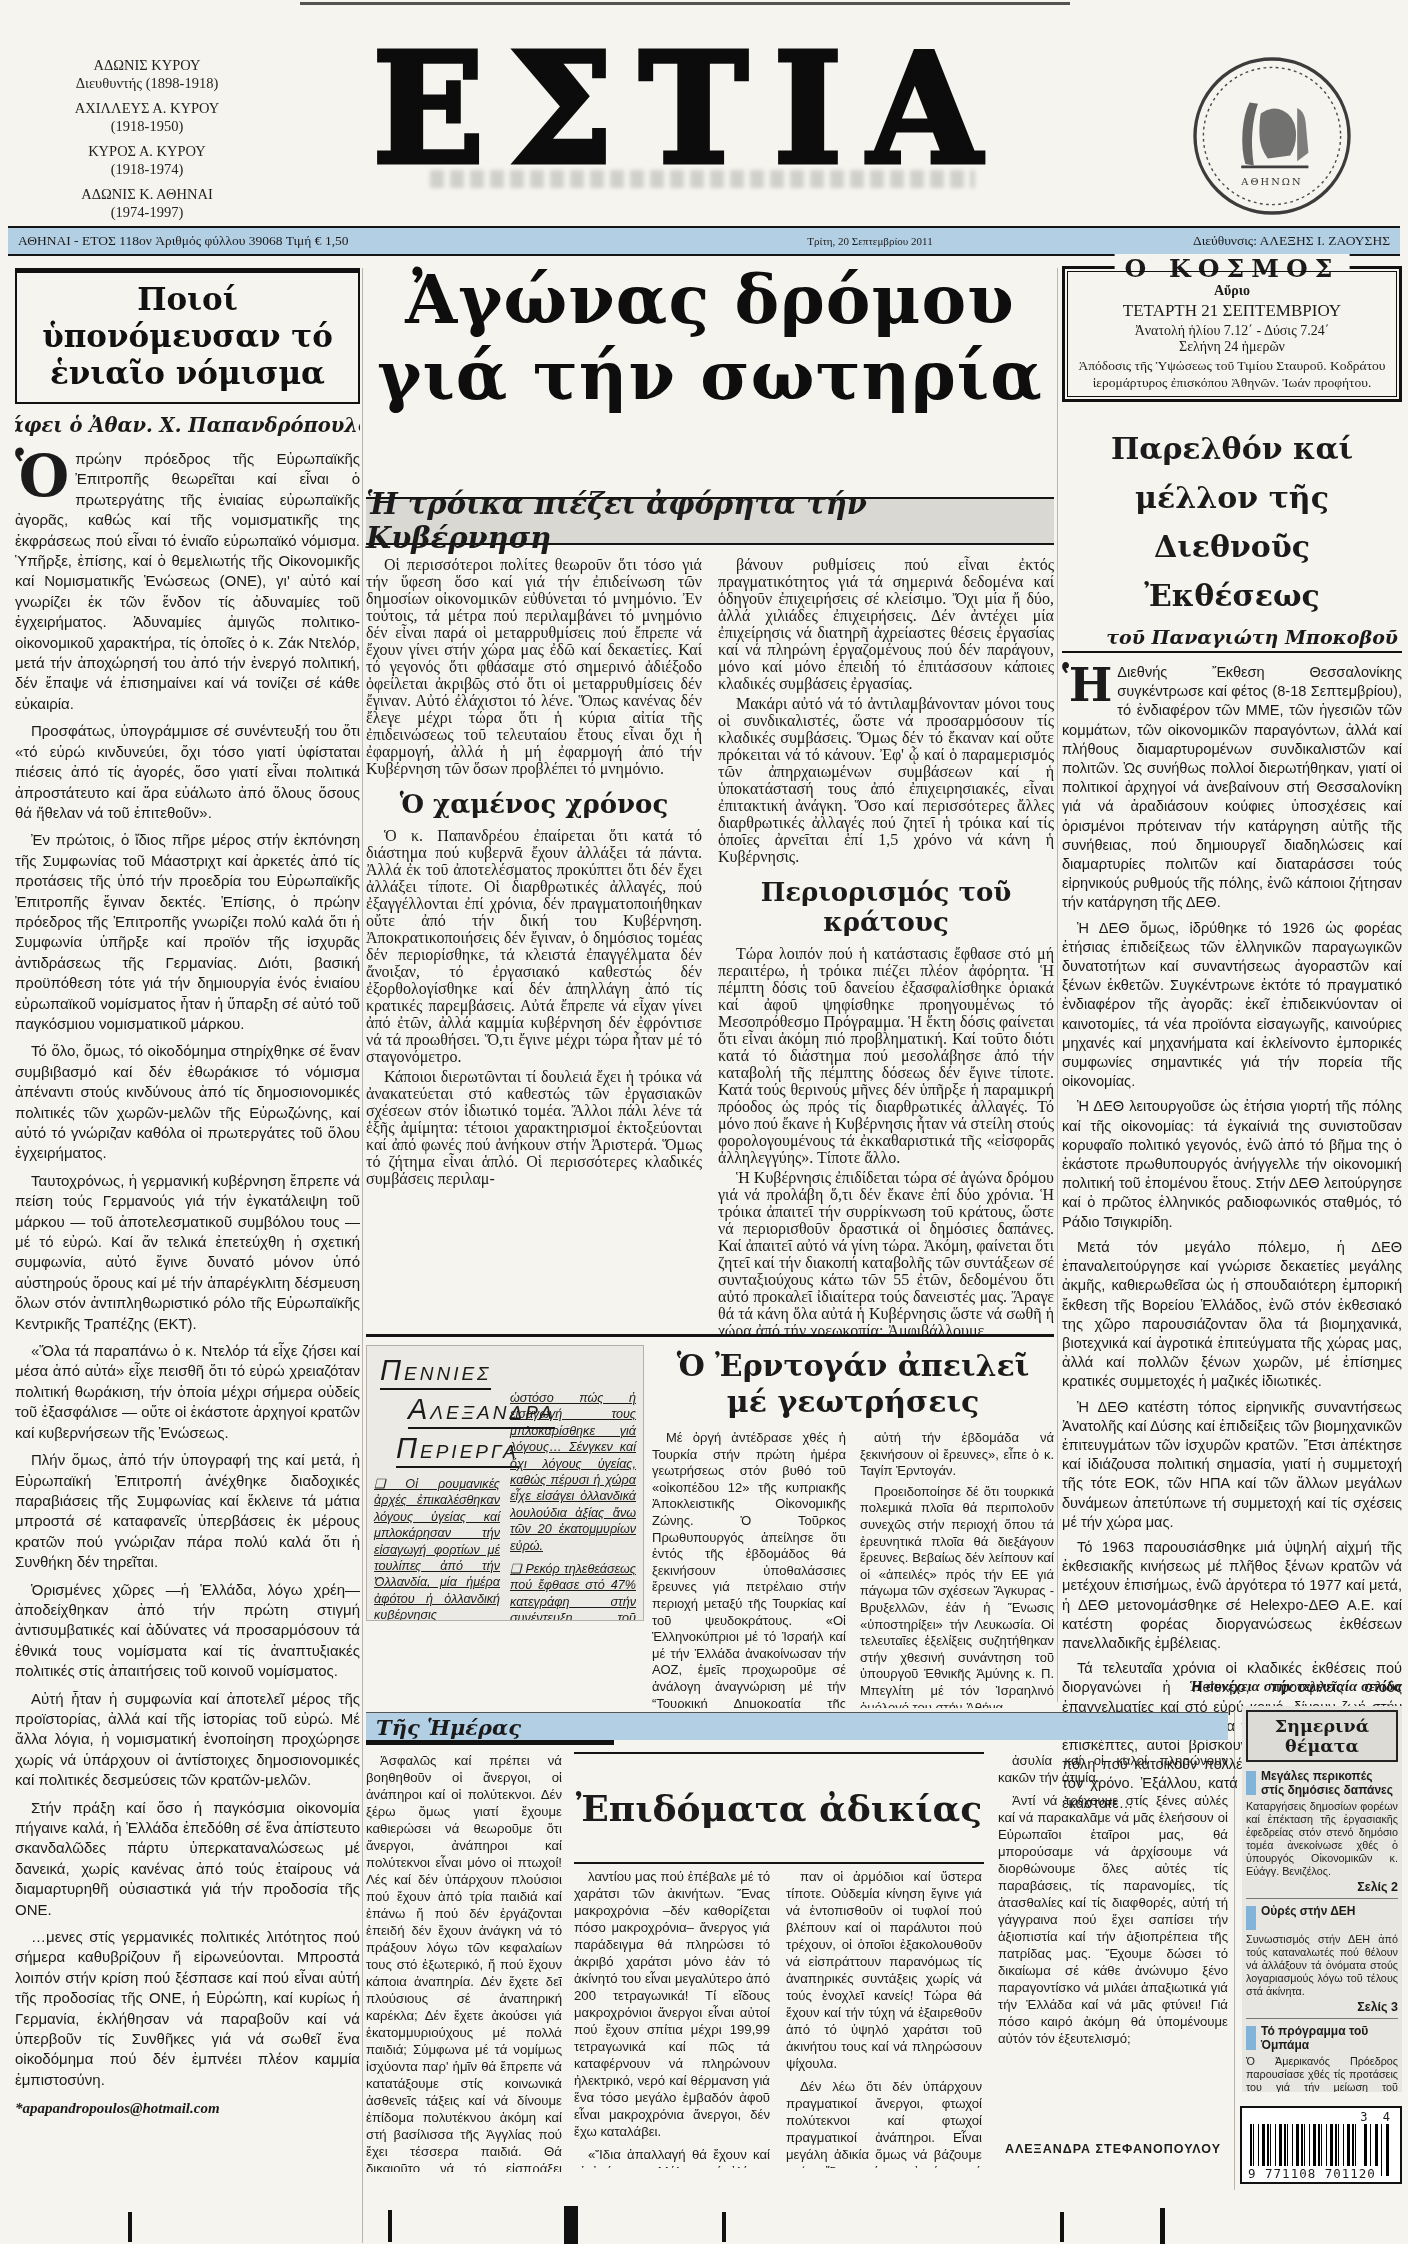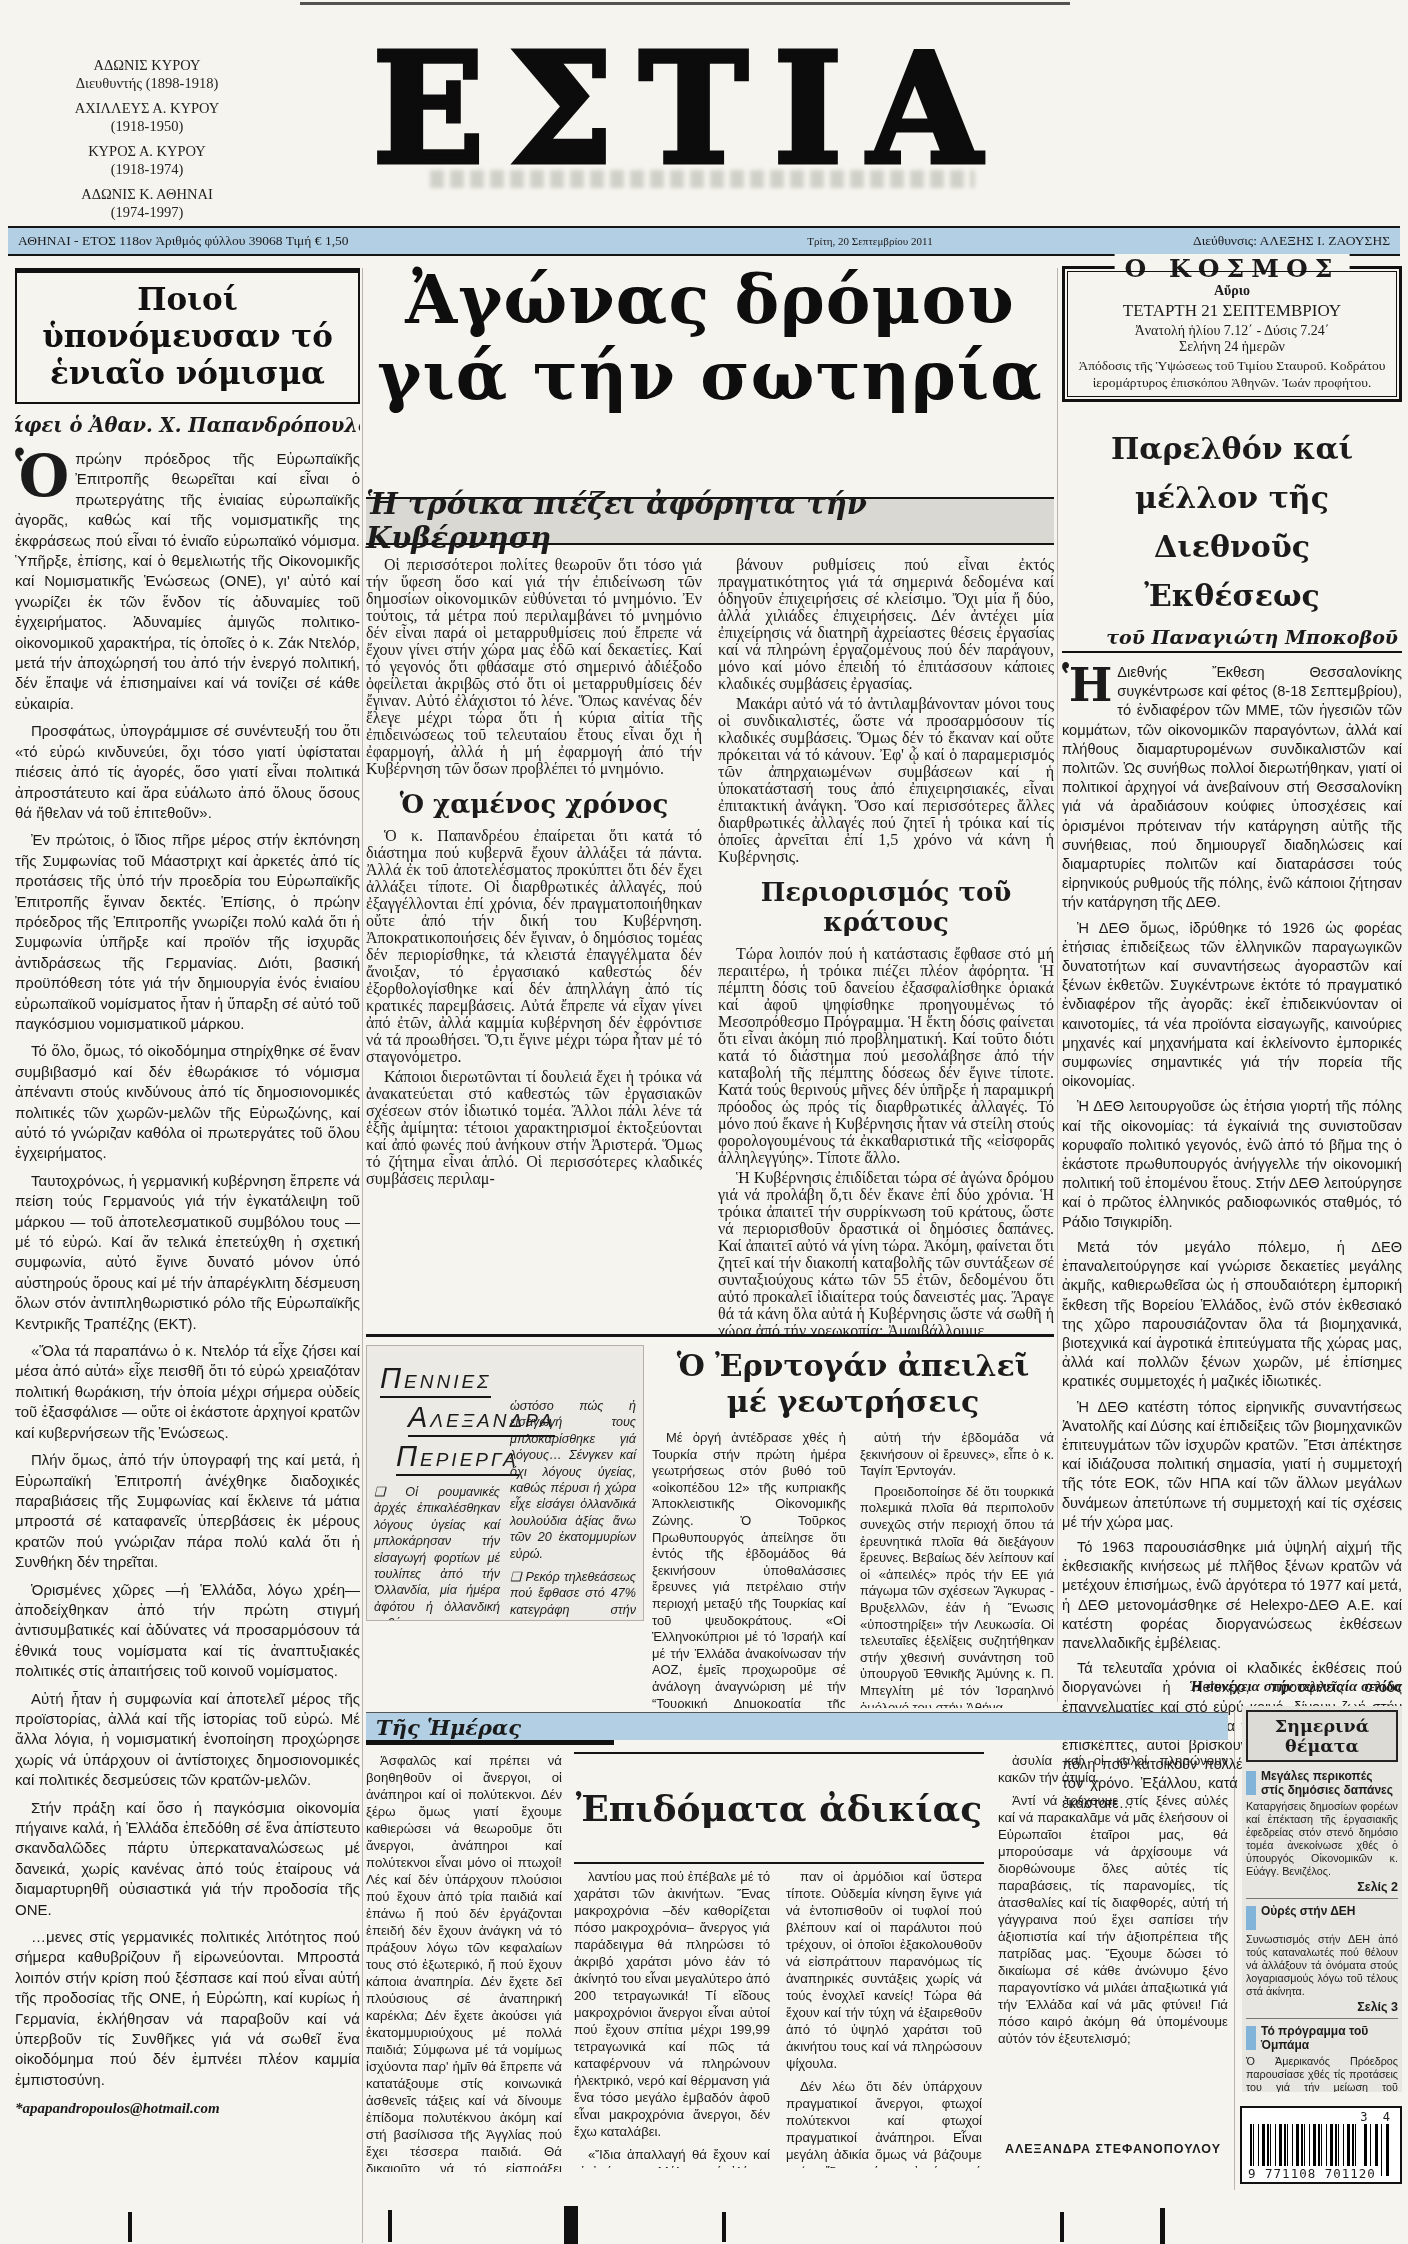--- a/index.html
+++ b/index.html
@@ -55,21 +55,21 @@
   #main-cols{left:366px;top:556px;width:688px;height:778px;display:flex;gap:16px;overflow:hidden;}
   #main-cols .mc{flex:1;overflow:hidden;}
   #main-cols p{font-family:"Liberation Serif",serif;font-size:16px;line-height:17px;text-align:justify;
                margin:0 0 3px;text-indent:18px;}
   .sec-head{font-family:"DejaVu Serif",serif;font-weight:bold;font-size:26px;text-align:center;
             margin:12px 0 8px;}
   #main-rule{left:366px;top:1334px;width:688px;height:3px;background:#151515;}
 
   
   #pennies{left:366px;top:1345px;width:278px;height:276px;background:#eceae5;border:1px solid #b5b1a9;
-           box-sizing:border-box;padding:16px 7px;overflow:hidden;}
+           box-sizing:border-box;padding:8px 7px;overflow:hidden;text-decoration:underline;}
   .pl-wrap{margin-bottom:3px;}
   .pennies-line{display:inline-block;font-style:italic;font-size:19px;letter-spacing:3px;
                 border-bottom:2px solid #161616;padding-bottom:1px;font-family:"Liberation Sans",sans-serif;}
   .pennies-line::first-letter{font-size:29px;}
   #pennies-cols{display:flex;gap:10px;margin-top:8px;}
   #pennies-cols .pc{flex:1;}
   #pennies p{font-style:italic;font-size:12.6px;line-height:16.4px;text-align:justify;margin:0 0 7px;}
   #pennies .pc2{margin-top:-86px;}
 
   
@@ -167,20 +167,31 @@
     </div>
     <div class="d">
       <div>ΑΔΩΝΙΣ Κ. ΑΘΗΝΑΙ</div>
       <div>(1974-1997)</div>
     </div>
   </div>
 
   <div class="abs" id="masthead-title">ΕΣΤΙΑ</div>
   <div class="abs" id="slogan-smudge"></div>
 
+  <div class="abs" id="seal">
+    <svg width="168" height="168" viewBox="0 0 120 120">
+      <circle cx="60" cy="60" r="55" fill="none" stroke="#3c3c3c" stroke-width="2.4"></circle>
+      <circle cx="60" cy="60" r="49" fill="none" stroke="#4a4a4a" stroke-width="1" stroke-dasharray="2 2.4"></circle>
+      <path d="M44 36 q-4 8 -5 20 q-1 14 2 24 l6 1 q-2 -14 -1 -24 q1 -12 4 -20 z" fill="#4c4c4c" opacity="0.85"></path>
+      <path d="M52 44 q8 -6 16 -2 q8 4 9 14 q1 10 -4 18 l-16 2 q-6 -8 -6 -18 q0 -9 1 -14 z" fill="#505050" opacity="0.8"></path>
+      <path d="M78 40 q5 2 6 10 l2 22 l-8 6 z" fill="#565656" opacity="0.75"></path>
+      <line x1="38" y1="82" x2="86" y2="82" stroke="#3f3f3f" stroke-width="2"></line>
+      <text x="60" y="95" text-anchor="middle" font-size="7" letter-spacing="1.5" fill="#333" font-family="DejaVu Serif, serif">ΑΘΗΝΩΝ</text>
+    </svg>
+  </div>
 
   <div class="abs" id="dateline">
     <div class="dl-left">ΑΘΗΝΑΙ - ΕΤΟΣ 118ον Ἀριθμός φύλλου 39068 Τιμή € 1,50</div>
     <div class="dl-center">Τρίτη, 20 Σεπτεμβρίου 2011</div>
     <div class="dl-right">Διεύθυνσις: ΑΛΕΞΗΣ Ι. ΖΑΟΥΣΗΣ</div>
   </div>
 
   <div class="abs vrule" style="left:362px;top:268px;height:1975px;"></div>
   <div class="abs vrule" style="left:1057px;top:268px;height:1434px;"></div>
   <div class="abs vrule" style="left:1234px;top:1712px;height:478px;"></div>

